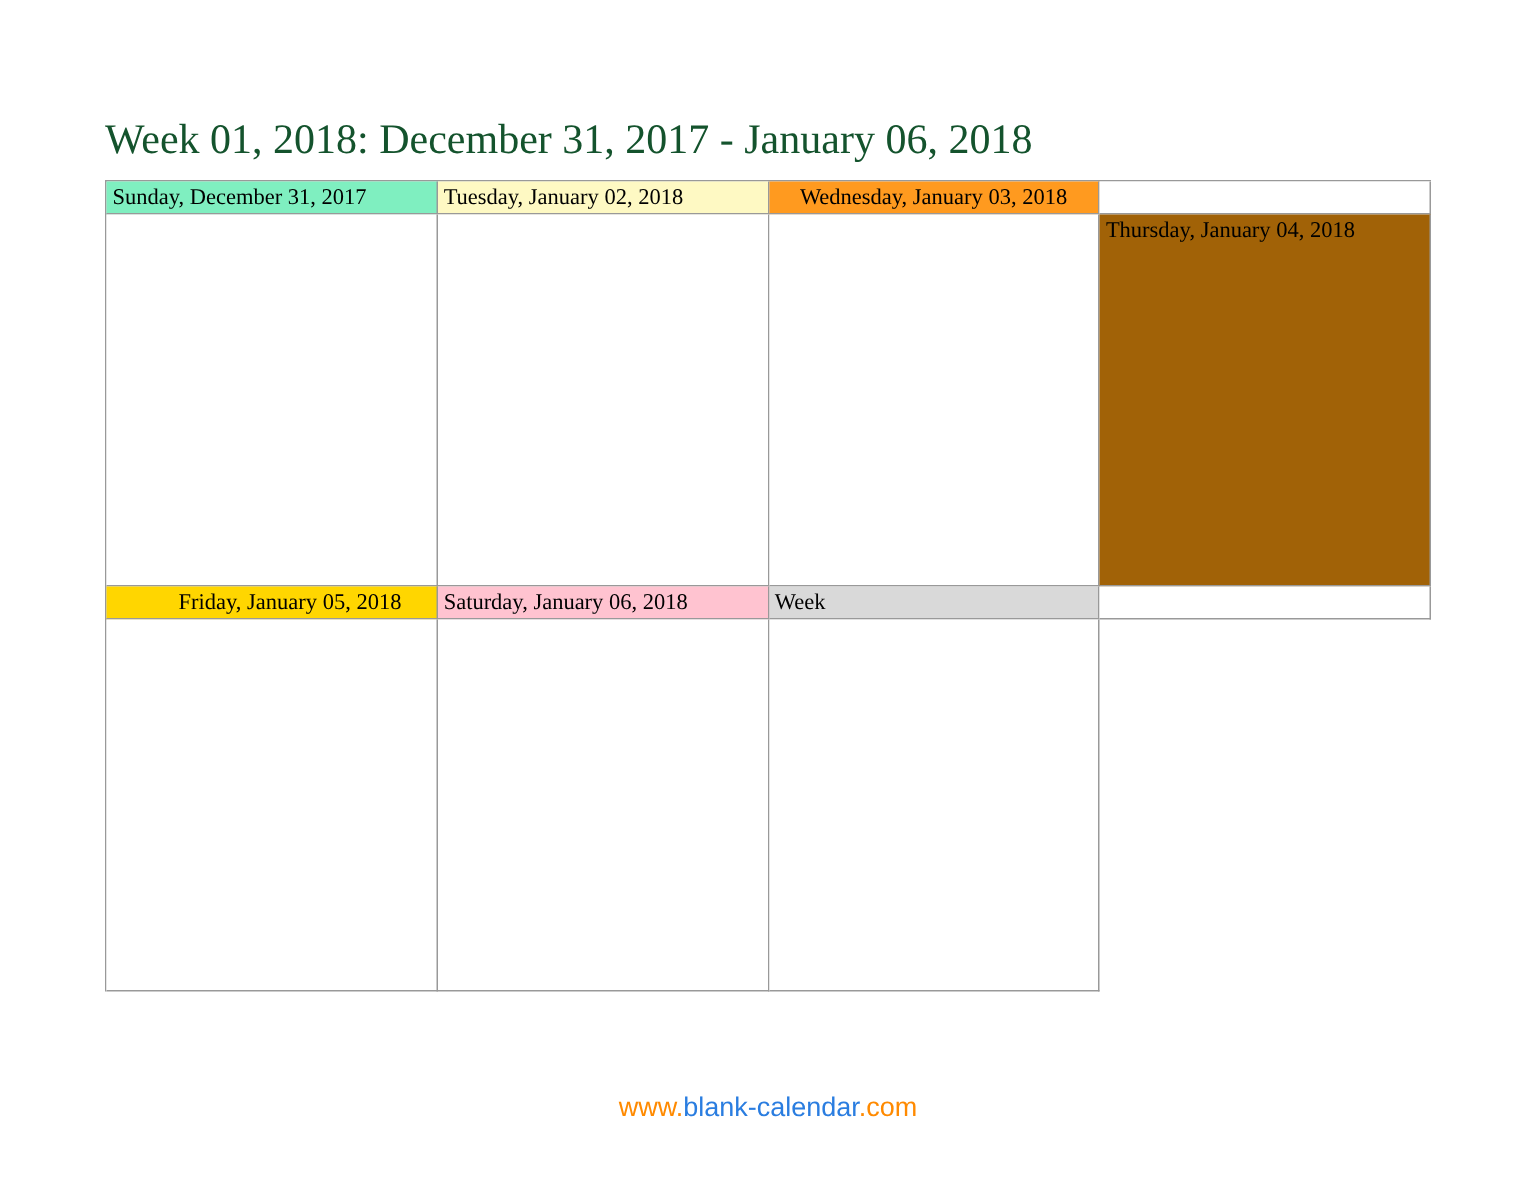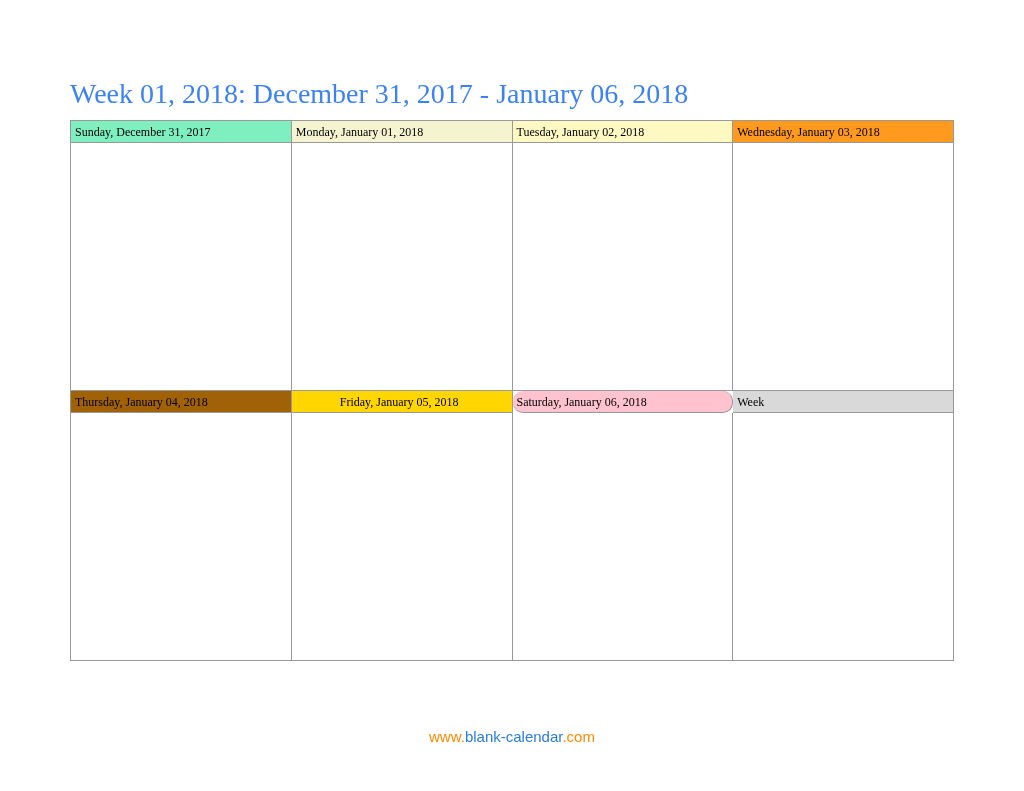--- a/index.html
+++ b/index.html
@@ -6,75 +6,74 @@
   html, body { width: 1024px; height: 791px; background: #ffffff; font-family: "Times New Roman", Times, serif; }
   .page {
     position: relative;
     width: 1024px;
     height: 791px;
     padding: 78px 70px 0 70px;
   }
   .title {
     font-size: 28px;
     font-weight: 400;
-    color: #3b82f6;
+    color: #14532d;
     margin-bottom: 10px;
   }
   .grid {
     display: grid;
     grid-template-columns: repeat(4, 1fr);
     grid-template-rows: 22px 248px 22px 248px;
     width: 100%;
     border-left: 1px solid #999;
     border-top: 1px solid #999;
   }
   .cell {
     border-right: 1px solid #999;
     border-bottom: 1px solid #999;
     padding: 2px 4px;
-    font-size: 12px;
+    font-size: 15px;
     line-height: 18px;
     color: #000;
     overflow: hidden;
     white-space: nowrap;
   }
   .header { font-family: "Times New Roman", Times, serif; }
   .body { background: #ffffff; }
   .c-sun  { background: #7fefc0; }
   .c-mon  { background: #f4f4d0; }
   .c-tue  { background: #fef9c3; }
-  .c-wed  { background: #ff9a1f; }
+  .c-wed  { background: #ff9a1f; text-align: center; }
   .c-thu  { background: #a16207; }
   .c-fri  { background: #ffd600; padding-left: 48px; }
-  .c-sat  { background: #ffc3d0; border-radius: 10px; }
+  .c-sat  { background: #ffc3d0; }
   .c-notes{ background: #d9d9d9; }
   .footer {
     position: absolute;
     width: 100%;
     left: 0;
     top: 728px;
     text-align: center;
     font-family: Arial, Helvetica, sans-serif;
-    font-size: 15px;
+    font-size: 18px;
   }
   .footer .p1 { color: #ff8a00; }
   .footer .p2 { color: #2a7de0; }
   .footer .p3 { color: #ff8a00; }
 </style>
 </head>
 <body>
 
 <div class="page">
 
   <h1 class="title">Week 01, 2018: December 31, 2017 - January 06, 2018</h1>
 
   <div class="grid">
 
     <div class="cell header c-sun">Sunday, December 31, 2017</div>
-    <div class="cell header c-mon">Monday, January 01, 2018</div>
     <div class="cell header c-tue">Tuesday, January 02, 2018</div>
     <div class="cell header c-wed">Wednesday, January 03, 2018</div>
 
     <div class="cell body"></div>
     <div class="cell body"></div>
     <div class="cell body"></div>
     <div class="cell body"></div>
 
     <div class="cell header c-thu">Thursday, January 04, 2018</div>
     <div class="cell header c-fri">Friday, January 05, 2018</div>

